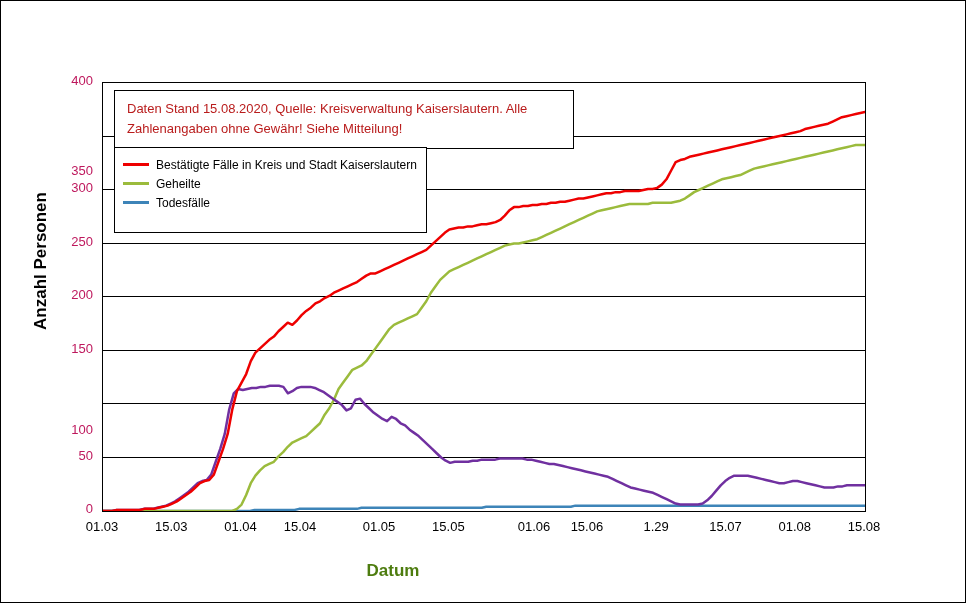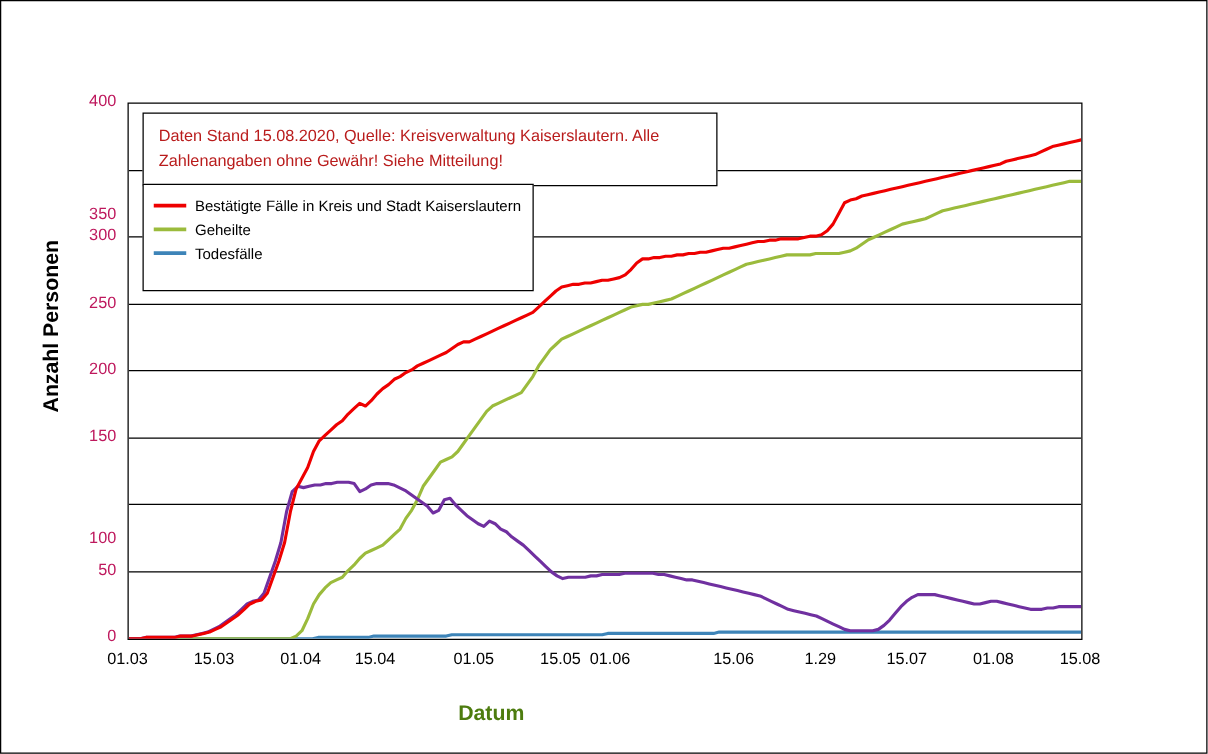--- a/index.html
+++ b/index.html
@@ -154,21 +154,21 @@
       <div class="y-tick-label" style="top: 125.5px; margin-top: 36px;">350</div>
       <div class="y-tick-label" style="top: 72px;">400</div>
     </div>
   <div id="x-tick-labels">
       <div class="x-tick-label" style="left: 101px;">01.03</div>
       <div class="x-tick-label" style="left: 170.273px;">15.03</div>
       <div class="x-tick-label" style="left: 239.545px;">01.04</div>
       <div class="x-tick-label" style="left: 299px;">15.04</div>
       <div class="x-tick-label" style="left: 378.091px;">01.05</div>
       <div class="x-tick-label" style="left: 447.364px;">15.05</div>
-      <div class="x-tick-label" style="left: 487px;">01.06</div>
+      <div class="x-tick-label" style="left: 533px;">01.06</div>
       <div class="x-tick-label" style="left: 585.909px;">15.06</div>
       <div class="x-tick-label" style="left: 655.182px;">1.29</div>
       <div class="x-tick-label" style="left: 724.455px;">15.07</div>
       <div class="x-tick-label" style="left: 793.727px;">01.08</div>
       <div class="x-tick-label" style="left: 863px;">15.08</div>
     </div>
 
   <div id="plot-area">
     <div id="gridlines">
         <div class="gridline" style="top: 374px;"></div>

